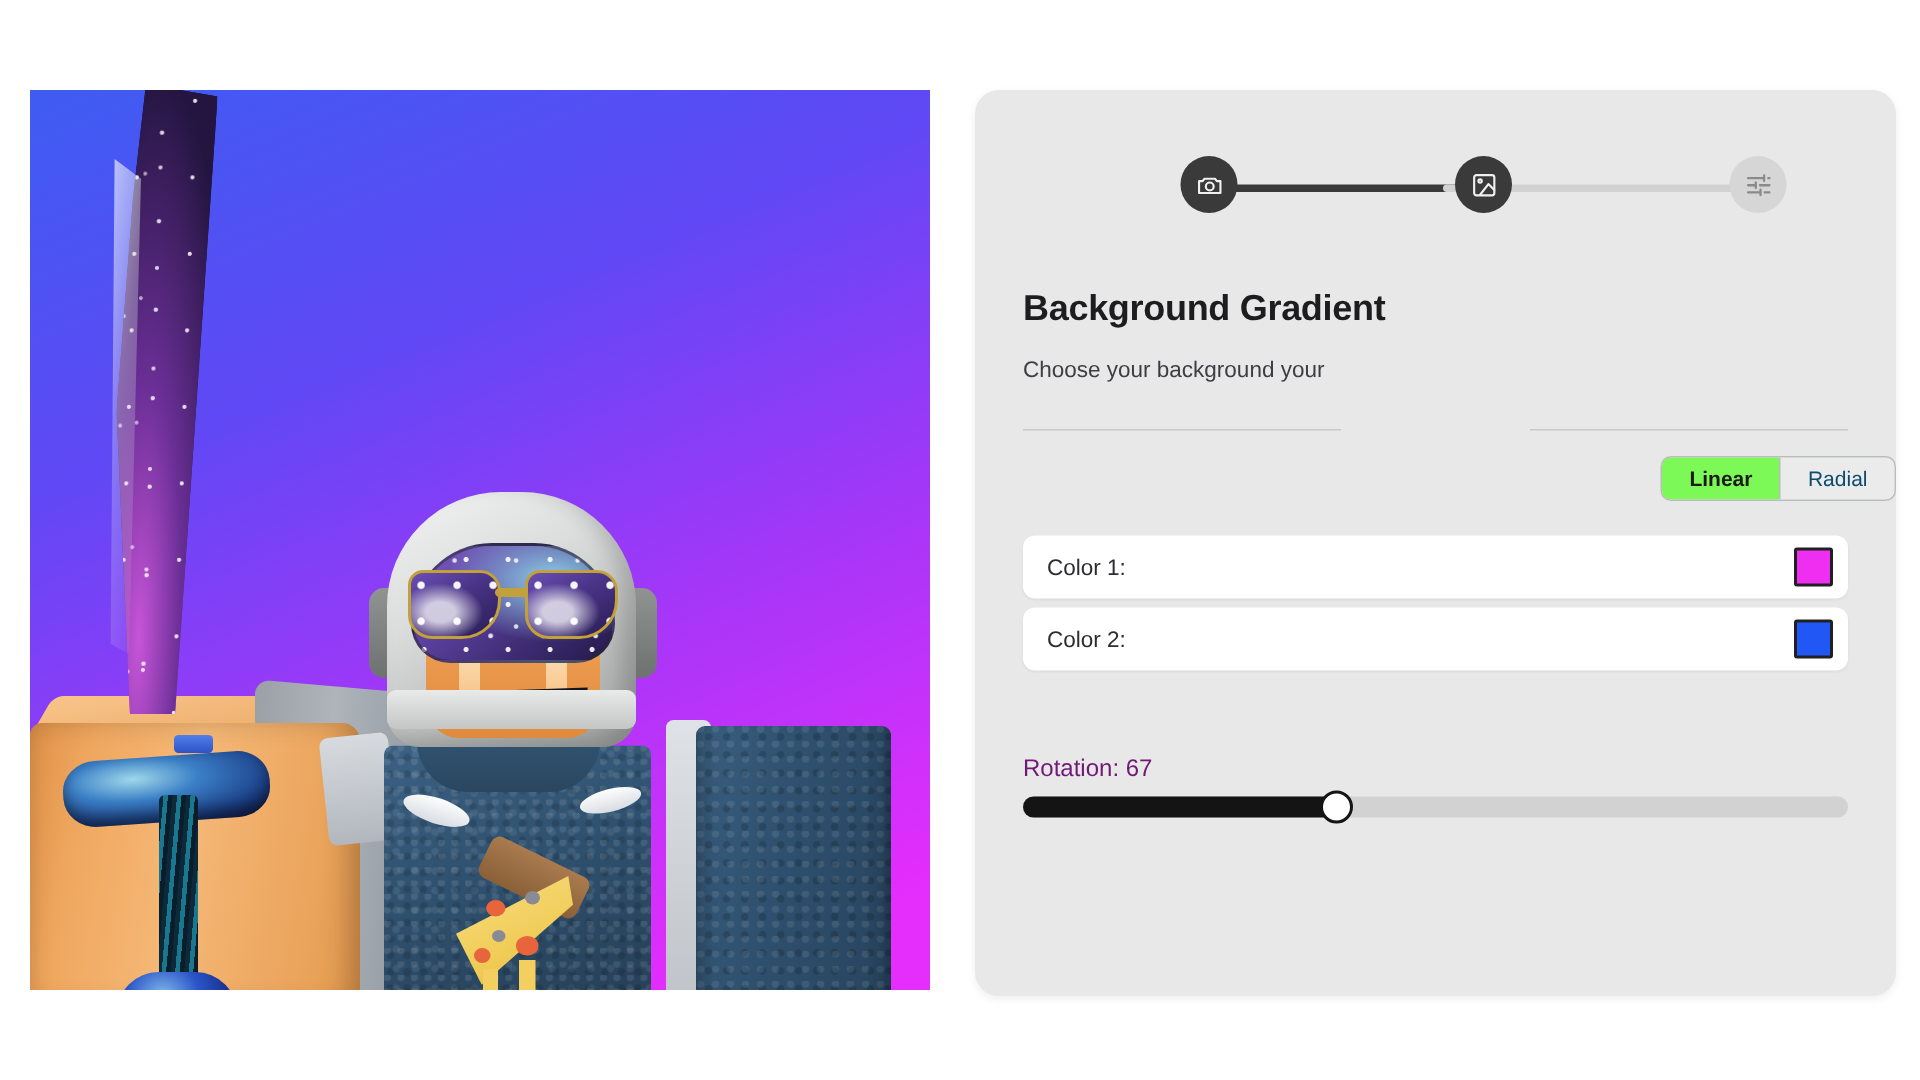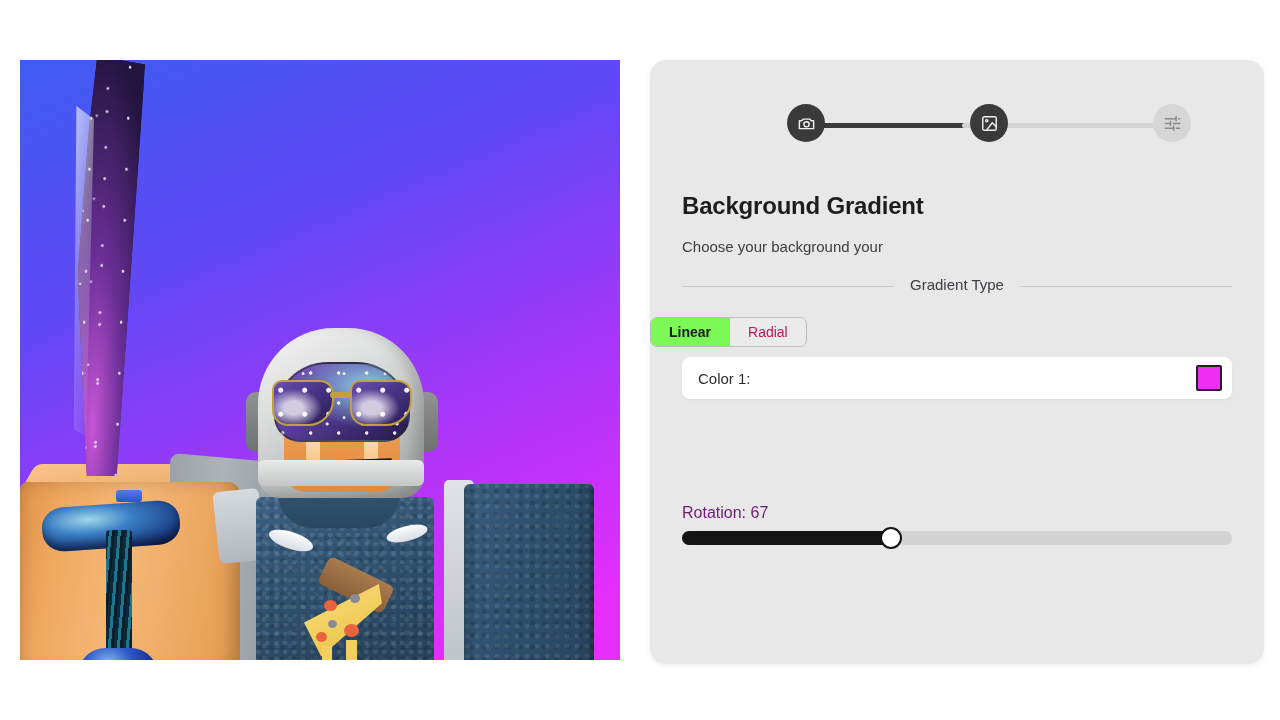--- a/index.html
+++ b/index.html
@@ -249,34 +249,34 @@
   }
   .fs-rule { position:absolute; top:10px; height:1px; background:#c9c9c9; }
   .fs-left { left:0; width:212px; }
   .fs-right { right:0; width:212px; }
   .fs-legend {
     position:absolute; left:0; right:0; top:0; text-align:center;
     font-size:15px; color:#3d3d42;
   }
 
   .seg-wrap {
-    position:absolute; left:0; right:0; top:257px;
-    display:flex; justify-content:flex-start;
+    position:absolute; left:0; right:0; top:244px;
+    display:flex; justify-content:flex-end;
   }
   .seg {
     display:flex; border-radius:7px; overflow:hidden;
     border:1px solid #b9bdb9;
   }
   .seg button {
     font-family:"Liberation Sans", sans-serif;
     border:0; cursor:pointer; padding:0 18px; height:28px;
     font-size:14px;
   }
   .seg .on { background:#7cf857; color:#1a1a1a; font-weight:bold; }
-  .seg .off { background:#ebebeb; color:#be185d; border-left:1px solid #b9bdb9; }
+  .seg .off { background:#ebebeb; color:#0c4a6e; border-left:1px solid #b9bdb9; }
 
   .color-row {
     position:absolute; left:32px; width:550px; height:42px;
     background:#ffffff; border-radius:8px;
     display:flex; align-items:center; justify-content:space-between;
     padding: 0 10px 0 16px;
     box-shadow: 0 1px 2px rgba(0,0,0,.06);
   }
   .row-1 { top:297px;gap:36px; }
   .row-2 { top:345px; }
@@ -392,35 +392,38 @@
         </span>
       </div>
     </div>
 
     <div class="panel-title">Background Gradient</div>
     <div class="panel-sub">Choose your background your</div>
 
     <div class="fieldset-line">
       <div class="fs-rule fs-left"></div>
       <div class="fs-rule fs-right"></div>
-      <div class="fs-legend">Gradient Type</div>
     </div>
 
     <div class="seg-wrap">
       <div class="seg">
         <button class="on" style="background: rgb(124, 248, 87);">Linear</button>
         <button class="off">Radial</button>
       </div>
     </div>
 
     <div class="color-row row-1">
       <span class="color-label">Color 1:</span>
       <span class="swatch" style="background: rgb(238, 46, 240);"></span>
     </div>
 
+    <div class="color-row row-2">
+      <span class="color-label">Color 2:</span>
+      <span class="swatch" style="background: rgb(33, 88, 245);"></span>
+    </div>
 
     <div class="rot-label">Rotation: 67</div>
     <div class="slider">
       <div class="slider-fill" style="width: 209px;"></div>
       <div class="slider-thumb" style="left: 198px;"></div>
     </div>
 
   </div>
 </div>
 

